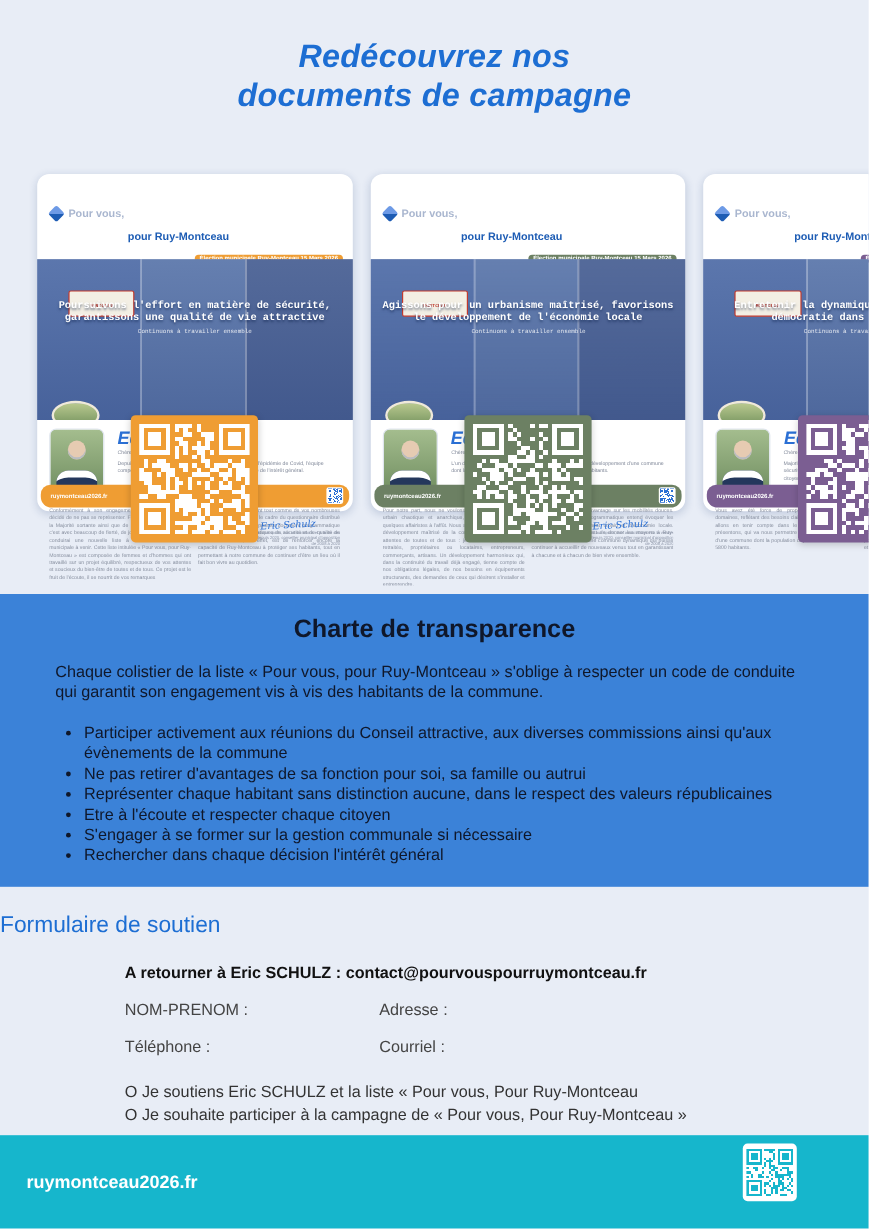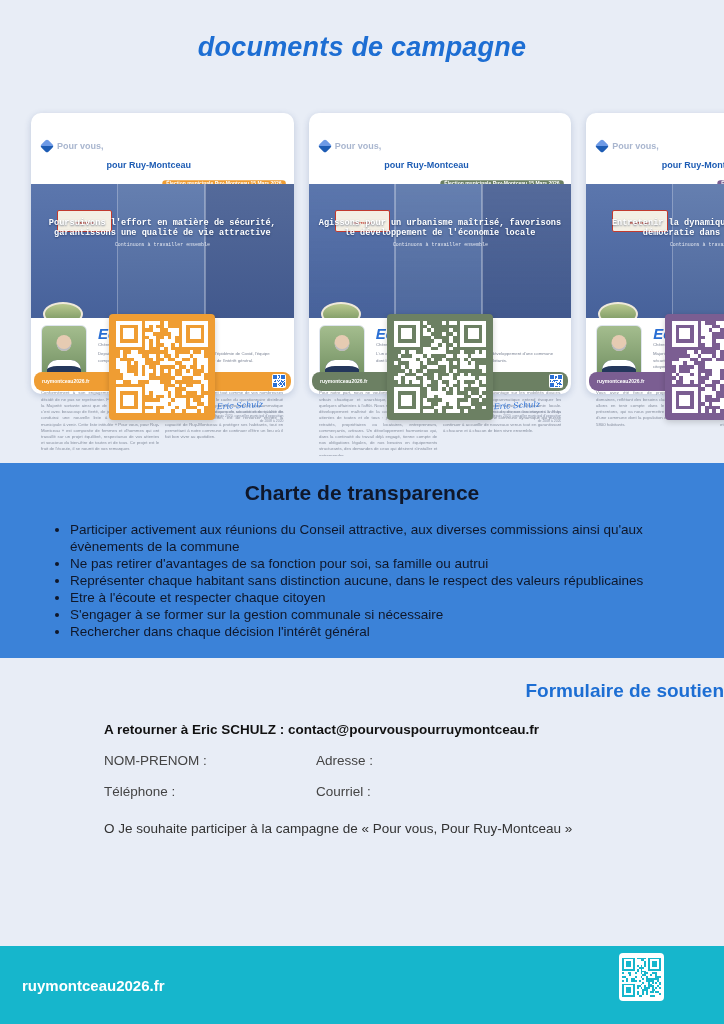--- a/index.html
+++ b/index.html
@@ -88,38 +88,39 @@
 
   
   .charte { margin-top:56px; background:var(--c-charte,#3b82d8); color:#0f172a; padding:18px 46px 18px; }
   .charte h2 { text-align:center; font-size:21px; font-weight:bold; margin-bottom:14px; }
   .charte-intro { font-size:13.5px; line-height:1.3; }
   .charte ul { margin-top:16px; padding-left:24px; }
   .charte li { font-size:13.5px; line-height:1.26; }
 
   
   .form-section { padding-top:22px; }
-  .form-h { text-align:right; color:var(--c-title,#1d6ed3); font-size:19px; font-weight:bold; margin-bottom:20px; }
+  .form-h { text-align:left; color:var(--c-title,#1d6ed3); font-size:19px; font-weight:normal; margin-bottom:20px; }
   .contact-line { margin-left:104px; font-size:13.5px; font-weight:bold; color:#111; }
   .fields { margin:16px 0 0 104px; display:grid; grid-template-columns:212px auto; row-gap:16px;
     font-size:13.5px; color:#444; }
   .options { margin:20px 0 0 104px; font-size:13.5px; color:#333; line-height:1.45; }
 
   
   .footer { position:absolute; left:0; right:0; bottom:0; height:78px; background:var(--c-footer,#16b6cc); }
   .footer-site { position:absolute; left:22px; top:31px; color:#fff; font-weight:bold; font-size:15px; }
   .footer-qr { position:absolute; right:60px; top:7px; width:45px; height:48px; background:#fff;
     border-radius:4px; color:var(--c-footer,#16b6cc); padding:3px; }
 </style>
 </head>
 <body>
 
 <div class="page">
 
   <div class="main-title">
+    <div>Redécouvrez nos</div>
     <div>documents de campagne</div>
   </div>
 
   <div class="docs-row">
 
     <div class="doc-card" style="--theme: #EF9D33;">
       <div class="card-header">
         <span class="diamond"></span>
         <span class="brand-light">Pour vous,</span>
         <span class="brand-bold">pour Ruy-Montceau</span>
@@ -1583,40 +1584,42 @@
             <rect x="23" y="24" width="1" height="1"></rect>
             <rect x="24" y="24" width="1" height="1"></rect>
           </svg>
         </div>
     </div>
 
   </div>
 
   <div class="charte">
     <h2>Charte de transparence</h2>
+    <div class="charte-intro">Chaque colistier de la liste « Pour vous, pour Ruy-Montceau » s'oblige à respecter un code de conduite qui garantit son engagement vis à vis des habitants de la commune.</div>
     <ul>
       <li>Participer activement aux réunions du Conseil attractive, aux diverses commissions ainsi qu'aux évènements de la commune</li>
       <li>Ne pas retirer d'avantages de sa fonction pour soi, sa famille ou autrui</li>
       <li>Représenter chaque habitant sans distinction aucune, dans le respect des valeurs républicaines</li>
       <li>Etre à l'écoute et respecter chaque citoyen</li>
       <li>S'engager à se former sur la gestion communale si nécessaire</li>
       <li>Rechercher dans chaque décision l'intérêt général</li>
     </ul>
   </div>
 
   <div class="form-section">
     <div class="form-h">Formulaire de soutien</div>
     <div class="contact-line">A retourner à Eric SCHULZ : contact@pourvouspourruymontceau.fr</div>
     <div class="fields">
       <span>NOM-PRENOM :</span>
       <span>Adresse :</span>
       <span>Téléphone :</span>
       <span>Courriel :</span>
     </div>
     <div class="options">
+      <div>O Je soutiens Eric SCHULZ et la liste « Pour vous, Pour Ruy-Montceau</div>
       <div>O Je souhaite participer à la campagne de « Pour vous, Pour Ruy-Montceau »</div>
     </div>
   </div>
 
   <div class="footer">
     <span class="footer-site">ruymontceau2026.fr</span>
     <span class="footer-qr qr">
         <svg viewBox="0 0 21 21">
           <rect x="0" y="0" width="1" height="1"></rect>
           <rect x="1" y="0" width="1" height="1"></rect>

